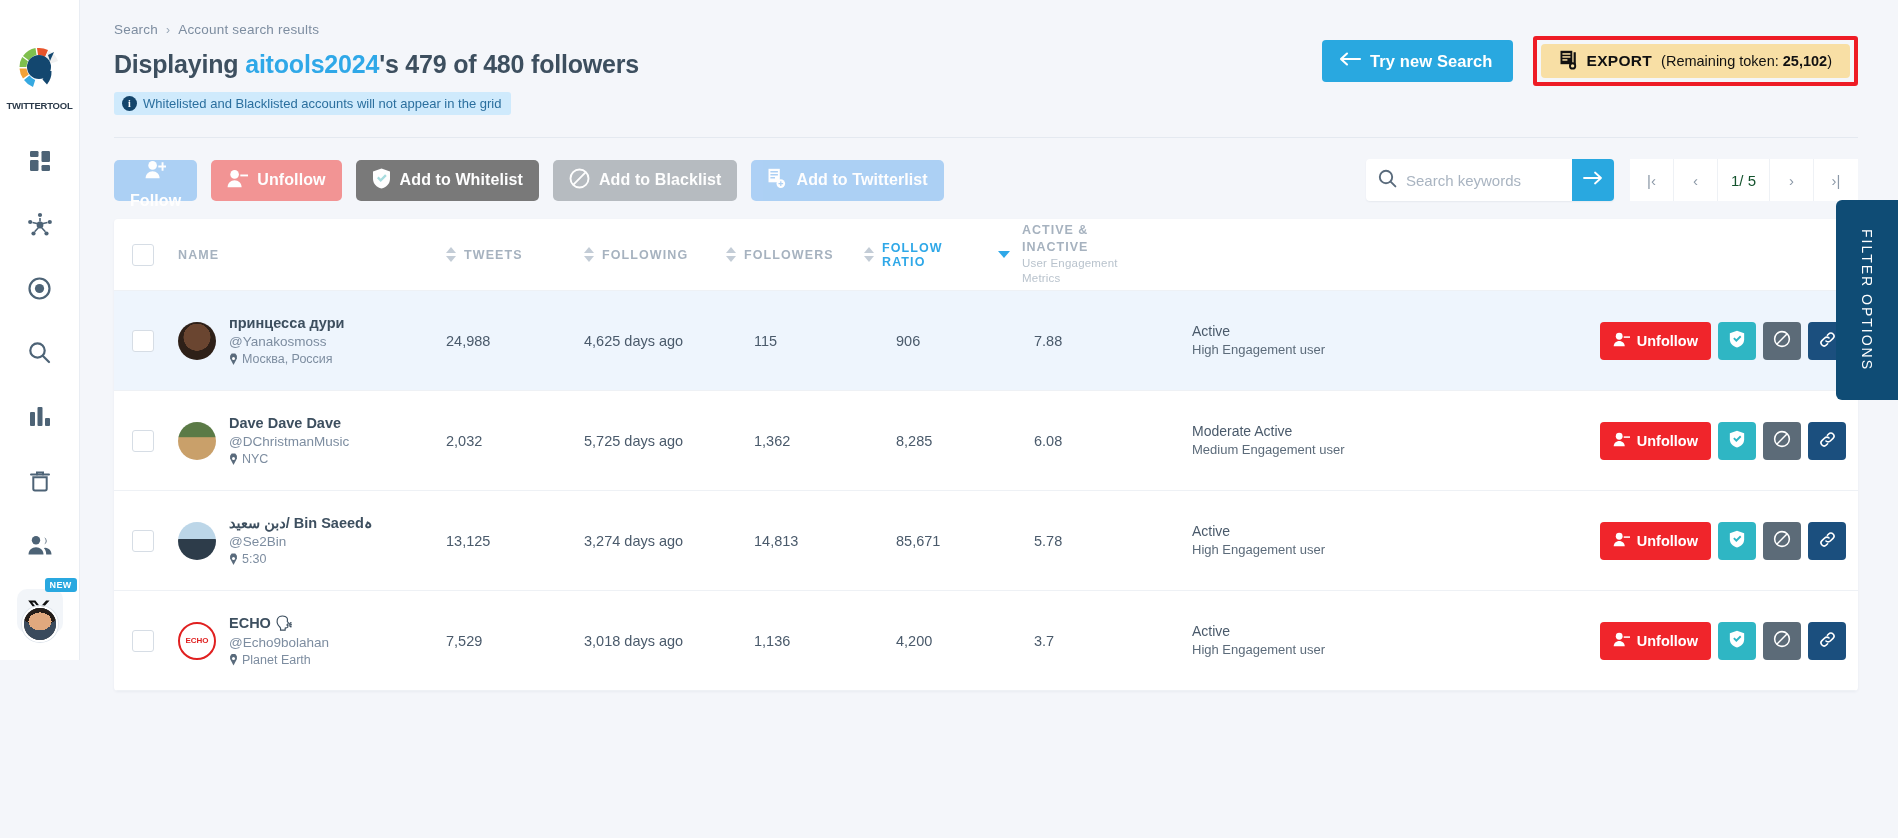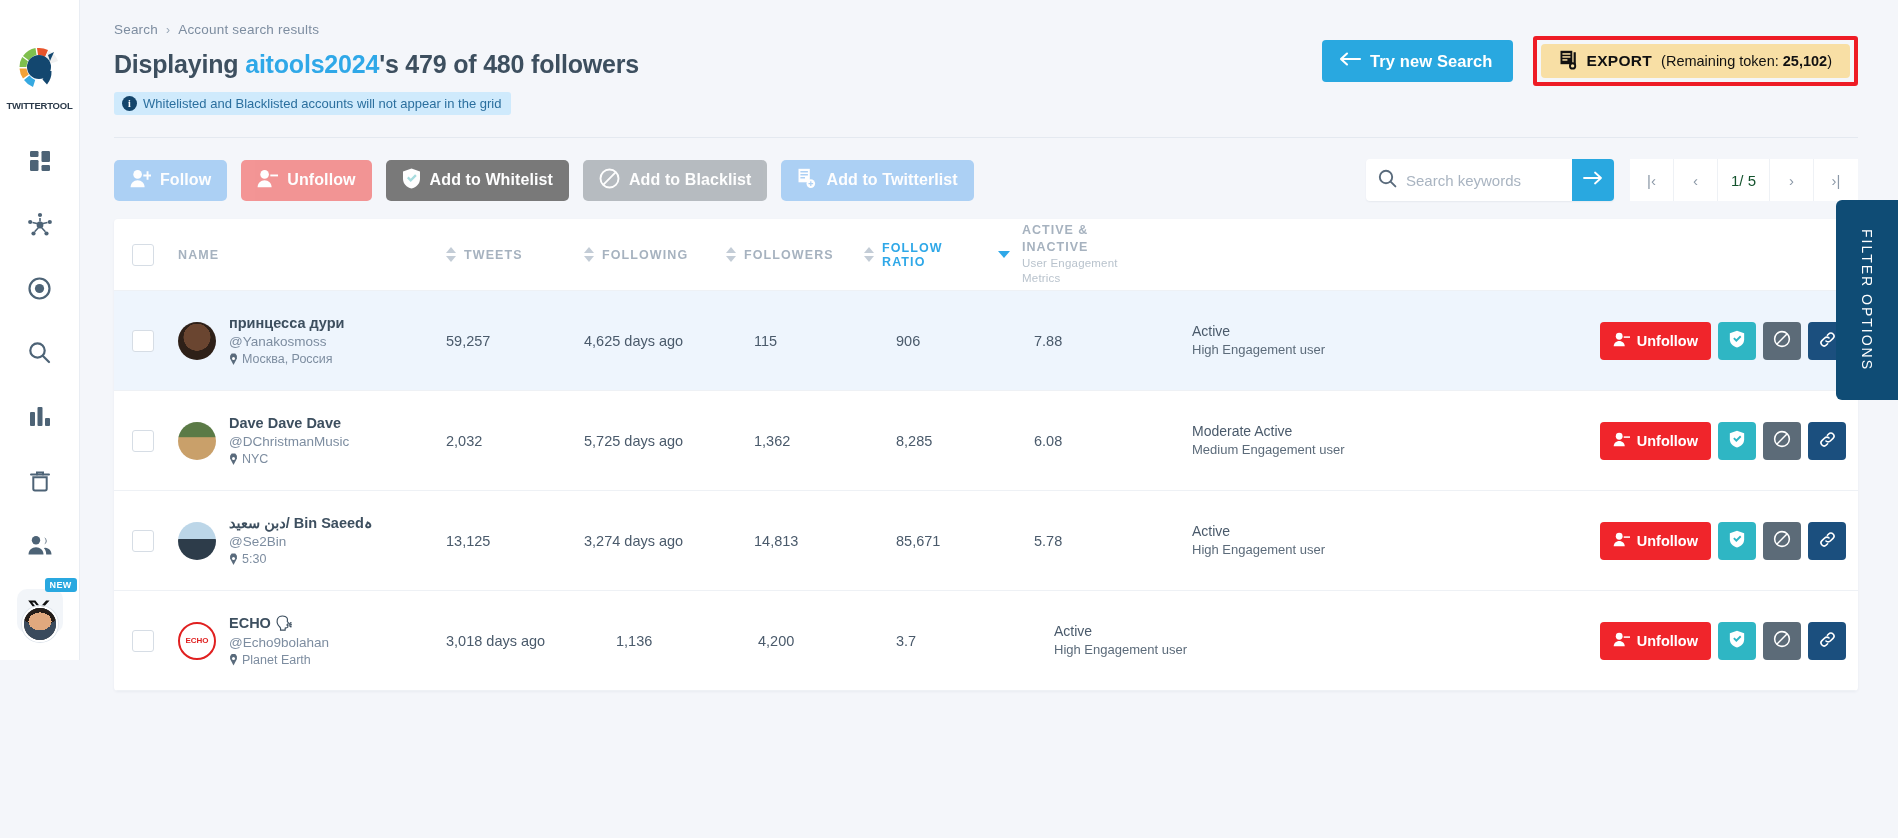--- a/index.html
+++ b/index.html
@@ -103,21 +103,21 @@
 
   
   .toolbar { display:flex; align-items:center; margin-top: 21px; gap: 14px; }
   .tb-btn {
     border:none; border-radius:5px; color:#fff;
     height: 41px; padding: 0 16px;
     font-size: 16px; font-weight:600; letter-spacing:.1px;
     display:flex; align-items:center; gap:9px; cursor:pointer;
     opacity:.95;
   }
-  .tb-follow   { background:#a9cef4; }
+  .tb-follow   { background:#a9cef4;flex-direction:column; }
   .tb-unfollow { background:#f28f8f; }
   .tb-white    { background:#737373; }
   .tb-black    { background:#b3b8bd; }
   .tb-twlist   { background:#a9cef4; }
 
   .toolbar-right { margin-left:auto; display:flex; align-items:center; gap: 16px; }
   .searchbox {
     width: 248px; height: 42px; background:#fff; border-radius:4px;
     display:flex; align-items:center; padding-left:12px; gap:9px;
     box-shadow: 0 1px 2px rgba(20,40,70,.06);
@@ -520,21 +520,21 @@
             <div class="uinfo">
               <span class="uname">принцесса дури</span>
               <span class="uhandle">@Yanakosmoss</span>
               <span class="uloc">
                   <i class="pin"></i>
                   <span>Москва, Россия</span>
                 </span>
             </div>
           </div>
         </div>
-        <div class="cell c-tweets num">59,257</div>
+        <div class="cell c-tweets num">24,988</div>
         <div class="cell c-joined num">4,625 days ago</div>
         <div class="cell c-following num">115</div>
         <div class="cell c-followers num">906</div>
         <div class="cell c-ratio num">7.88</div>
         <div class="cell c-active">
           <div class="act-col">
             <span class="s1">Active</span>
             <span class="s2">High Engagement user</span>
           </div>
         </div>
@@ -700,20 +700,21 @@
             <div class="uinfo">
               <span class="uname">ECHO 🗣</span>
               <span class="uhandle">@Echo9bolahan</span>
               <span class="uloc">
                   <i class="pin"></i>
                   <span>Planet Earth</span>
                 </span>
             </div>
           </div>
         </div>
+        <div class="cell c-tweets num">7,529</div>
         <div class="cell c-joined num">3,018 days ago</div>
         <div class="cell c-following num">1,136</div>
         <div class="cell c-followers num">4,200</div>
         <div class="cell c-ratio num">3.7</div>
         <div class="cell c-active">
           <div class="act-col">
             <span class="s1">Active</span>
             <span class="s2">High Engagement user</span>
           </div>
         </div>

